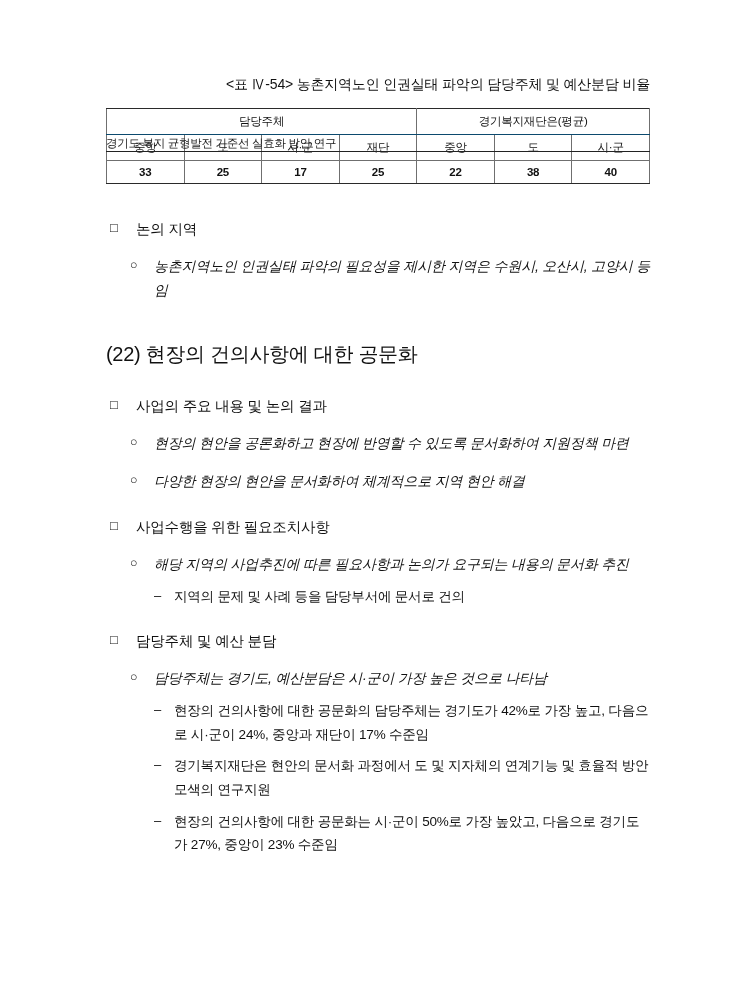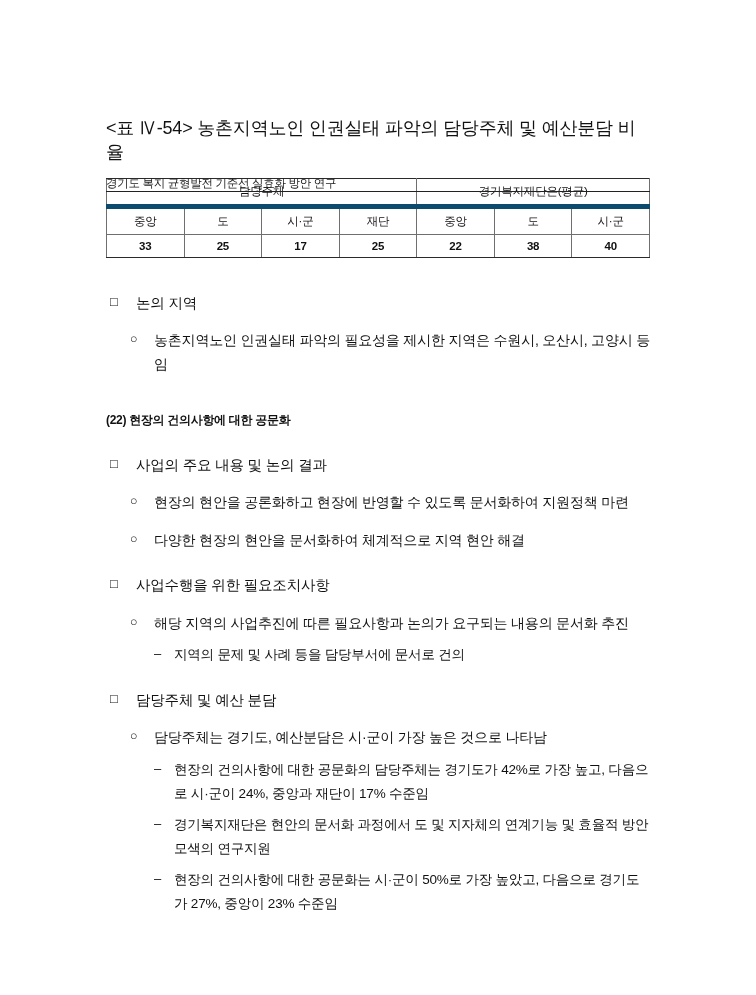--- a/index.html
+++ b/index.html
@@ -33,23 +33,23 @@
   }
   .runhead-text {
     font-size: 11.5px;
     letter-spacing: -0.3px;
     color: #1a1a1a;
     white-space: nowrap;
   }
 
   
   .table-caption {
-    margin-top: 116px;
-    text-align: left;
-    font-size: 18px;
+    margin-top: 76px;
+    text-align: right;
+    font-size: 14px;
     letter-spacing: -0.2px;
     color: #111;
   }
 
   
   table.data {
     margin: 14px auto 0 auto;
     border-collapse: collapse;
     width: 544px;
     table-layout: fixed;
@@ -58,21 +58,21 @@
     border: 1px solid #6f6f6f;
     text-align: center;
     font-size: 11.5px;
     padding: 5px 2px;
     color: #111;
     letter-spacing: -0.2px;
     font-weight: bold;
   }
   table.data thead tr:first-child th {
     border-top: 1.6px solid #2a2a2a;
-    border-bottom: 5px solid #0c4a6e;
+    border-bottom: 1px solid #0c4a6e;
     font-weight: normal;
   }
   table.data thead tr:nth-child(2) th {
     font-weight: normal;
   }
   table.data tbody td {
     border-bottom: 1.6px solid #2a2a2a;
     font-size: 11.5px;
   }
   .cell-small {
@@ -113,20 +113,21 @@
   .lvl-circle .mk {
     width: 24px;
     flex: 0 0 24px;
     font-size: 12.5px;
     line-height: 1.7;
   }
   .lvl-circle .tx {
     flex: 1;
     font-size: 14px;
     line-height: 1.7;
+    font-style: italic;
   }
 
   .lvl-dash {
     margin-top: 8px;
     padding-left: 48px;
     display: flex;
     align-items: flex-start;
   }
   .lvl-dash .mk {
     width: 20px;
@@ -135,22 +136,22 @@
     line-height: 1.75;
   }
   .lvl-dash .tx {
     flex: 1;
     font-size: 13.5px;
     line-height: 1.75;
   }
 
   .heading-num {
     margin-top: 32px;
-    font-size: 12px;
-    font-weight: bold;
+    font-size: 20px;
+    font-weight: normal;
     letter-spacing: -0.3px;
   }
 </style>
 </head>
 <body>
 
 <div class="page">
 
   <div class="runhead">
     <div class="runhead-text">경기도 복지 균형발전 기준선 실효화 방안 연구</div>

